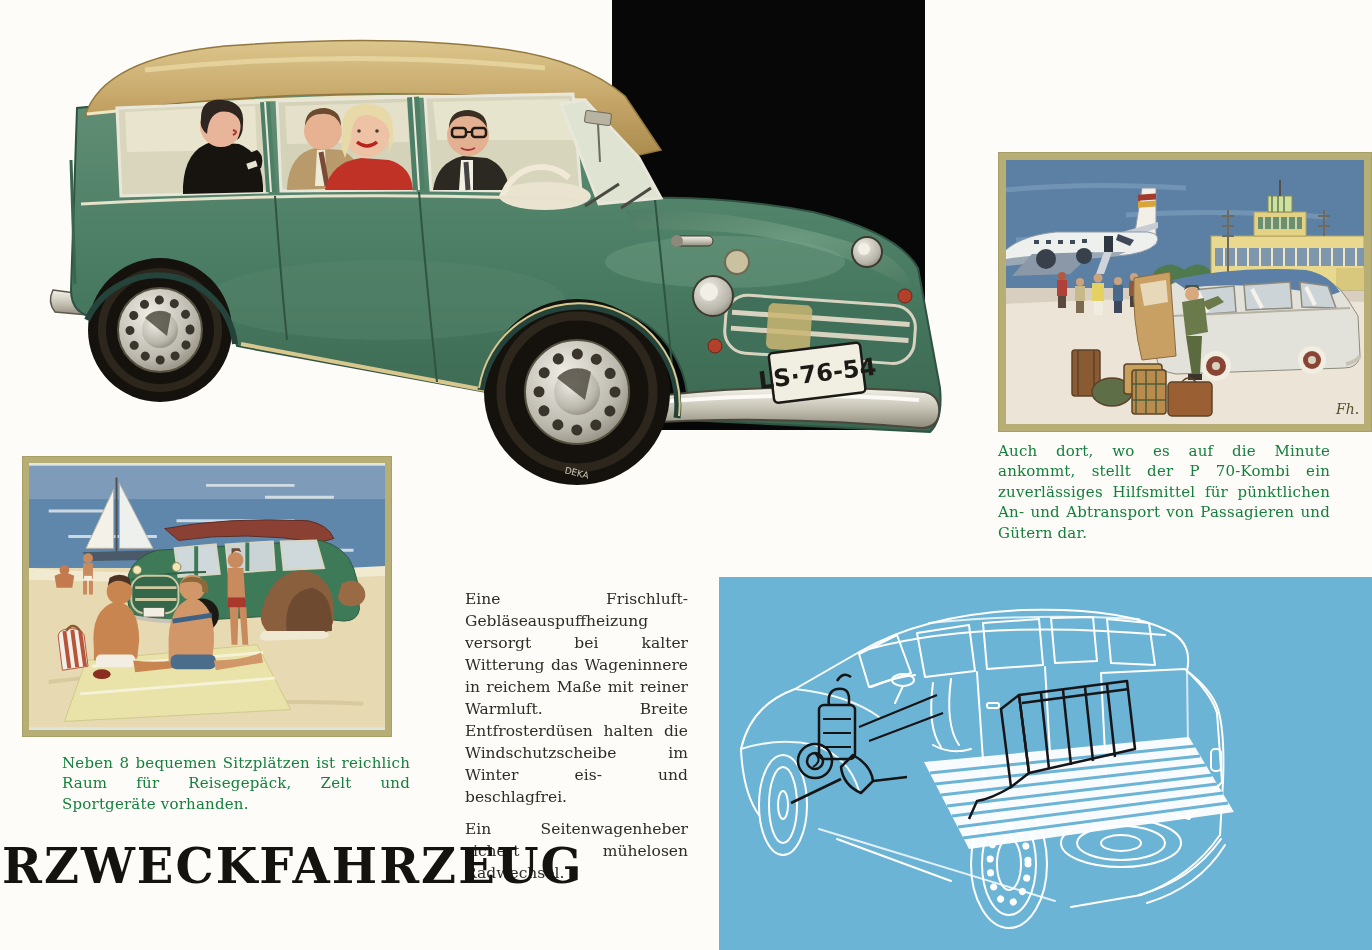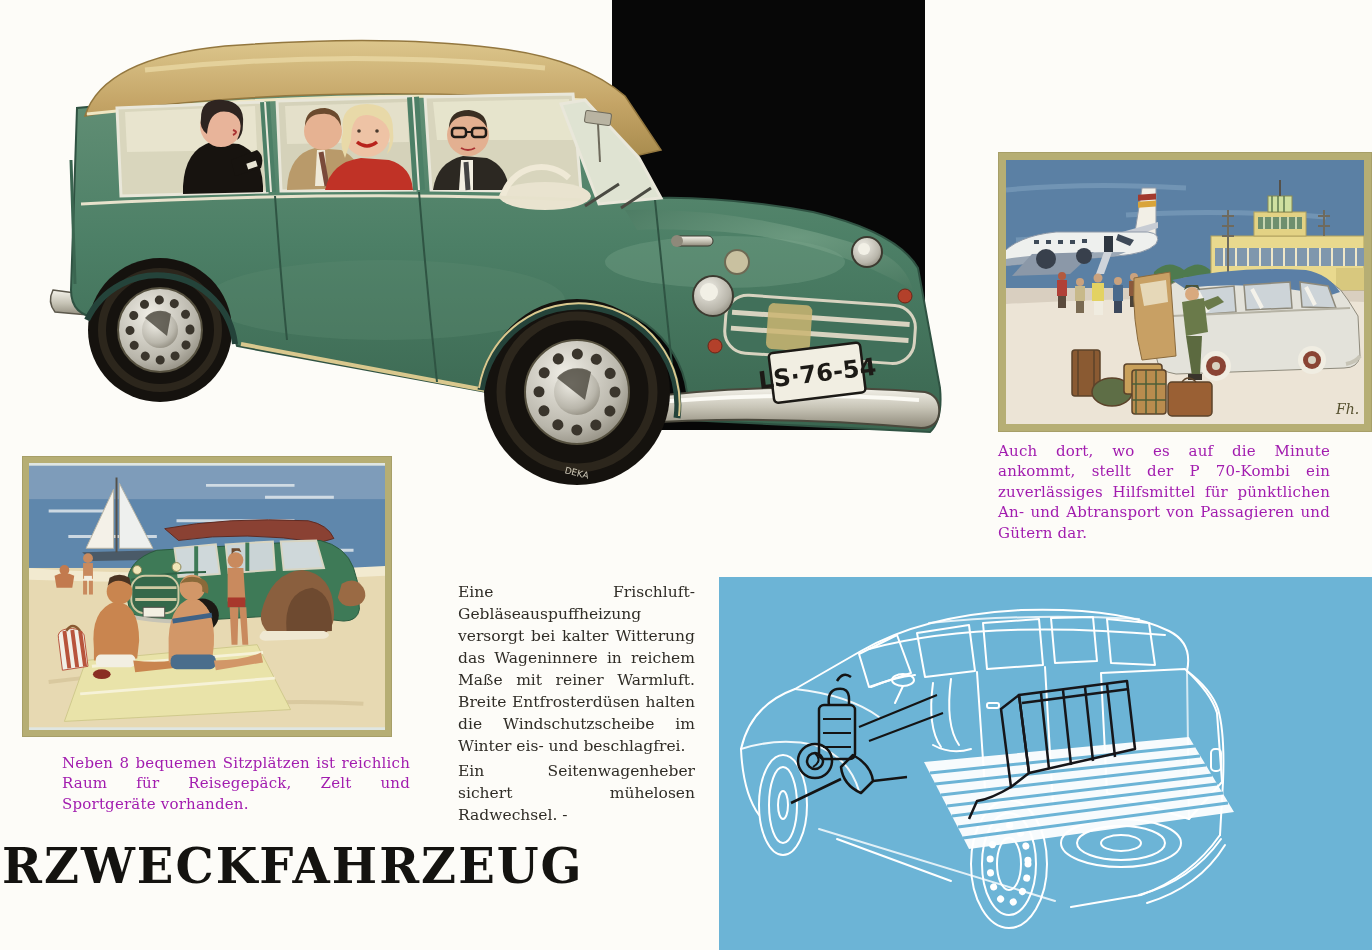--- a/index.html
+++ b/index.html
@@ -14,26 +14,26 @@
   
   #hero{left:25px;top:0;width:940px;height:490px;}
   
   .plate-frame{background:#b6ae74;box-shadow:0 0 0 1px #a79f68 inset;}
   #airport-frame{left:998px;top:152px;width:374px;height:280px;padding:8px 8px 8px 8px;box-sizing:border-box;}
   #beach-frame{left:22px;top:456px;width:370px;height:281px;padding:7px;box-sizing:border-box;}
   .plate-frame svg{display:block;width:100%;height:100%;background:#dfe6e2;}
   
   .caption{
     text-align:justify;font-size:15px;line-height:1.36;letter-spacing:.2px;
-    color:#a21caf;
+    color:#15803d;
   }
   #airport-caption{left:998px;top:441px;width:332px;}
   #beach-caption{left:62px;top:753px;width:348px;}
   #features-text{left:455px;top:578px;width:243px;font-size:15.5px;line-height:1.42;text-align:justify;color:#2f2c26;}
-  #features-text p{margin:3px;}
+  #features-text p{margin:10px;}
   
   #tech-panel{left:719px;top:577px;width:653px;height:373px;background:#6cb4d6;}
   #tech-panel svg{display:block;width:100%;height:100%;}
   
   #page-heading{
     left:2px;top:838px;
     font-family:"DejaVu Serif","Liberation Serif",serif;font-weight:bold;
     font-size:48px;letter-spacing:2px;color:#141310;
     transform:scaleY(1.02);white-space:nowrap;
   }

